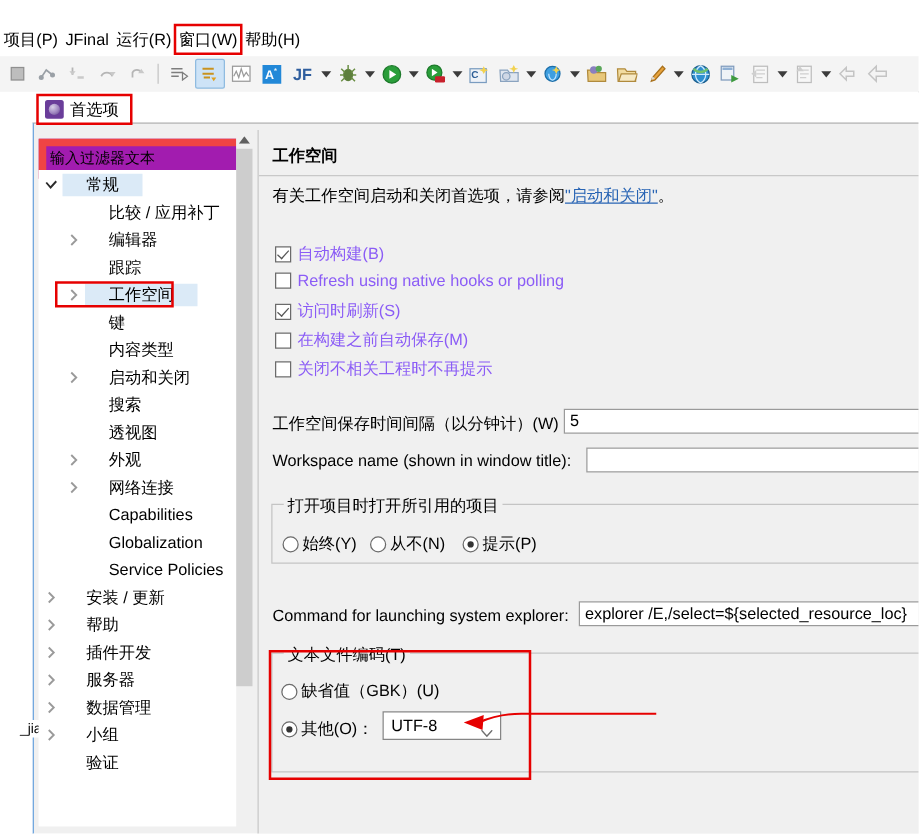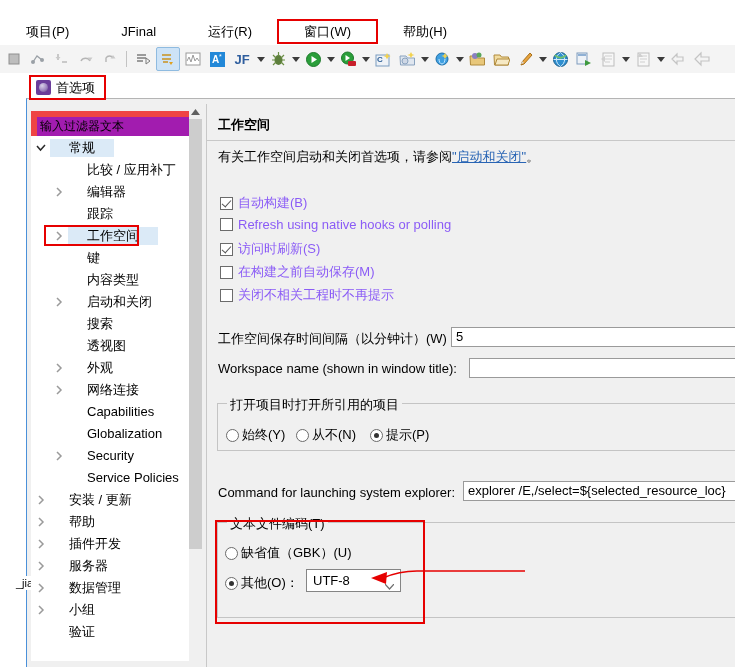--- a/index.html
+++ b/index.html
@@ -22,21 +22,21 @@
   
   .menubar {
     position: absolute;
     left: 0; top: 18px;
     width: 735px; height: 26px;
     background: #ffffff;
     display: flex;
     align-items: center;
   }
   .menu-item {
-    padding: 3px 26px;
+    padding: 3px 3px;
     font-size: 13px;
     color: #000;
     white-space: nowrap;
     line-height: 17px;
   }
   .menu-item.hl {
     outline: 2px solid #e60000;
     outline-offset: -1px;
   }
 
@@ -690,29 +690,20 @@
         </div>
         <div class="tree-row">
           <span style="width: 18px; flex: 0 0 auto;"></span>
           <span class="tw"></span>
           <span class="tree-label">Capabilities</span>
         </div>
         <div class="tree-row">
           <span style="width: 18px; flex: 0 0 auto;"></span>
           <span class="tw"></span>
           <span class="tree-label">Globalization</span>
-        </div>
-        <div class="tree-row">
-          <span style="width: 18px; flex: 0 0 auto;"></span>
-          <span class="tw">
-            <svg width="10" height="10">
-              <path d="M3 1 L7 5 L3 9" stroke="#9a9a9a" stroke-width="1.5" fill="none"></path>
-            </svg>
-          </span>
-          <span class="tree-label">Security</span>
         </div>
         <div class="tree-row">
           <span style="width: 18px; flex: 0 0 auto;"></span>
           <span class="tw"></span>
           <span class="tree-label">Service Policies</span>
         </div>
         <div class="tree-row">
           <span style="width: 0px; flex: 0 0 auto;"></span>
           <span class="tw">
             <svg width="10" height="10">

